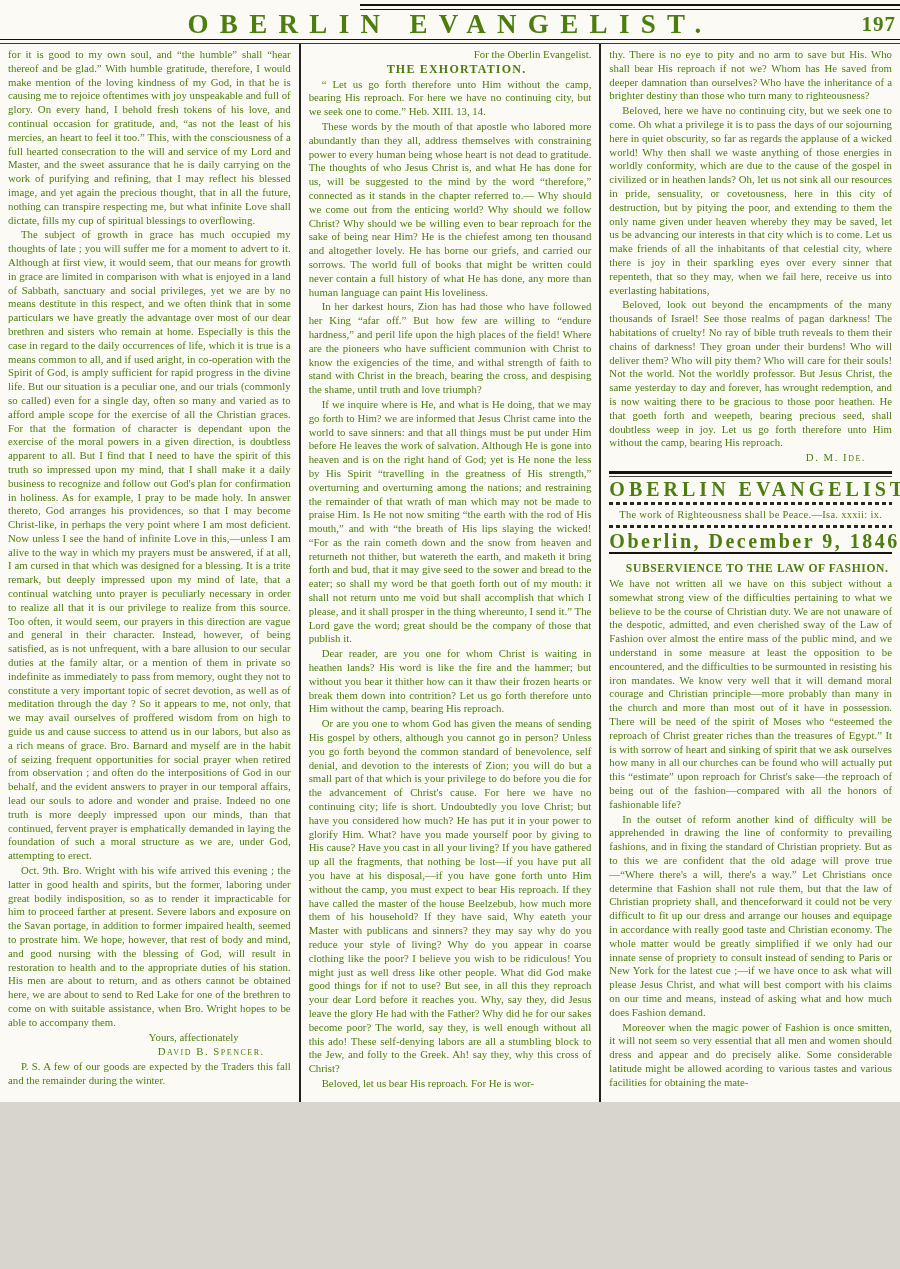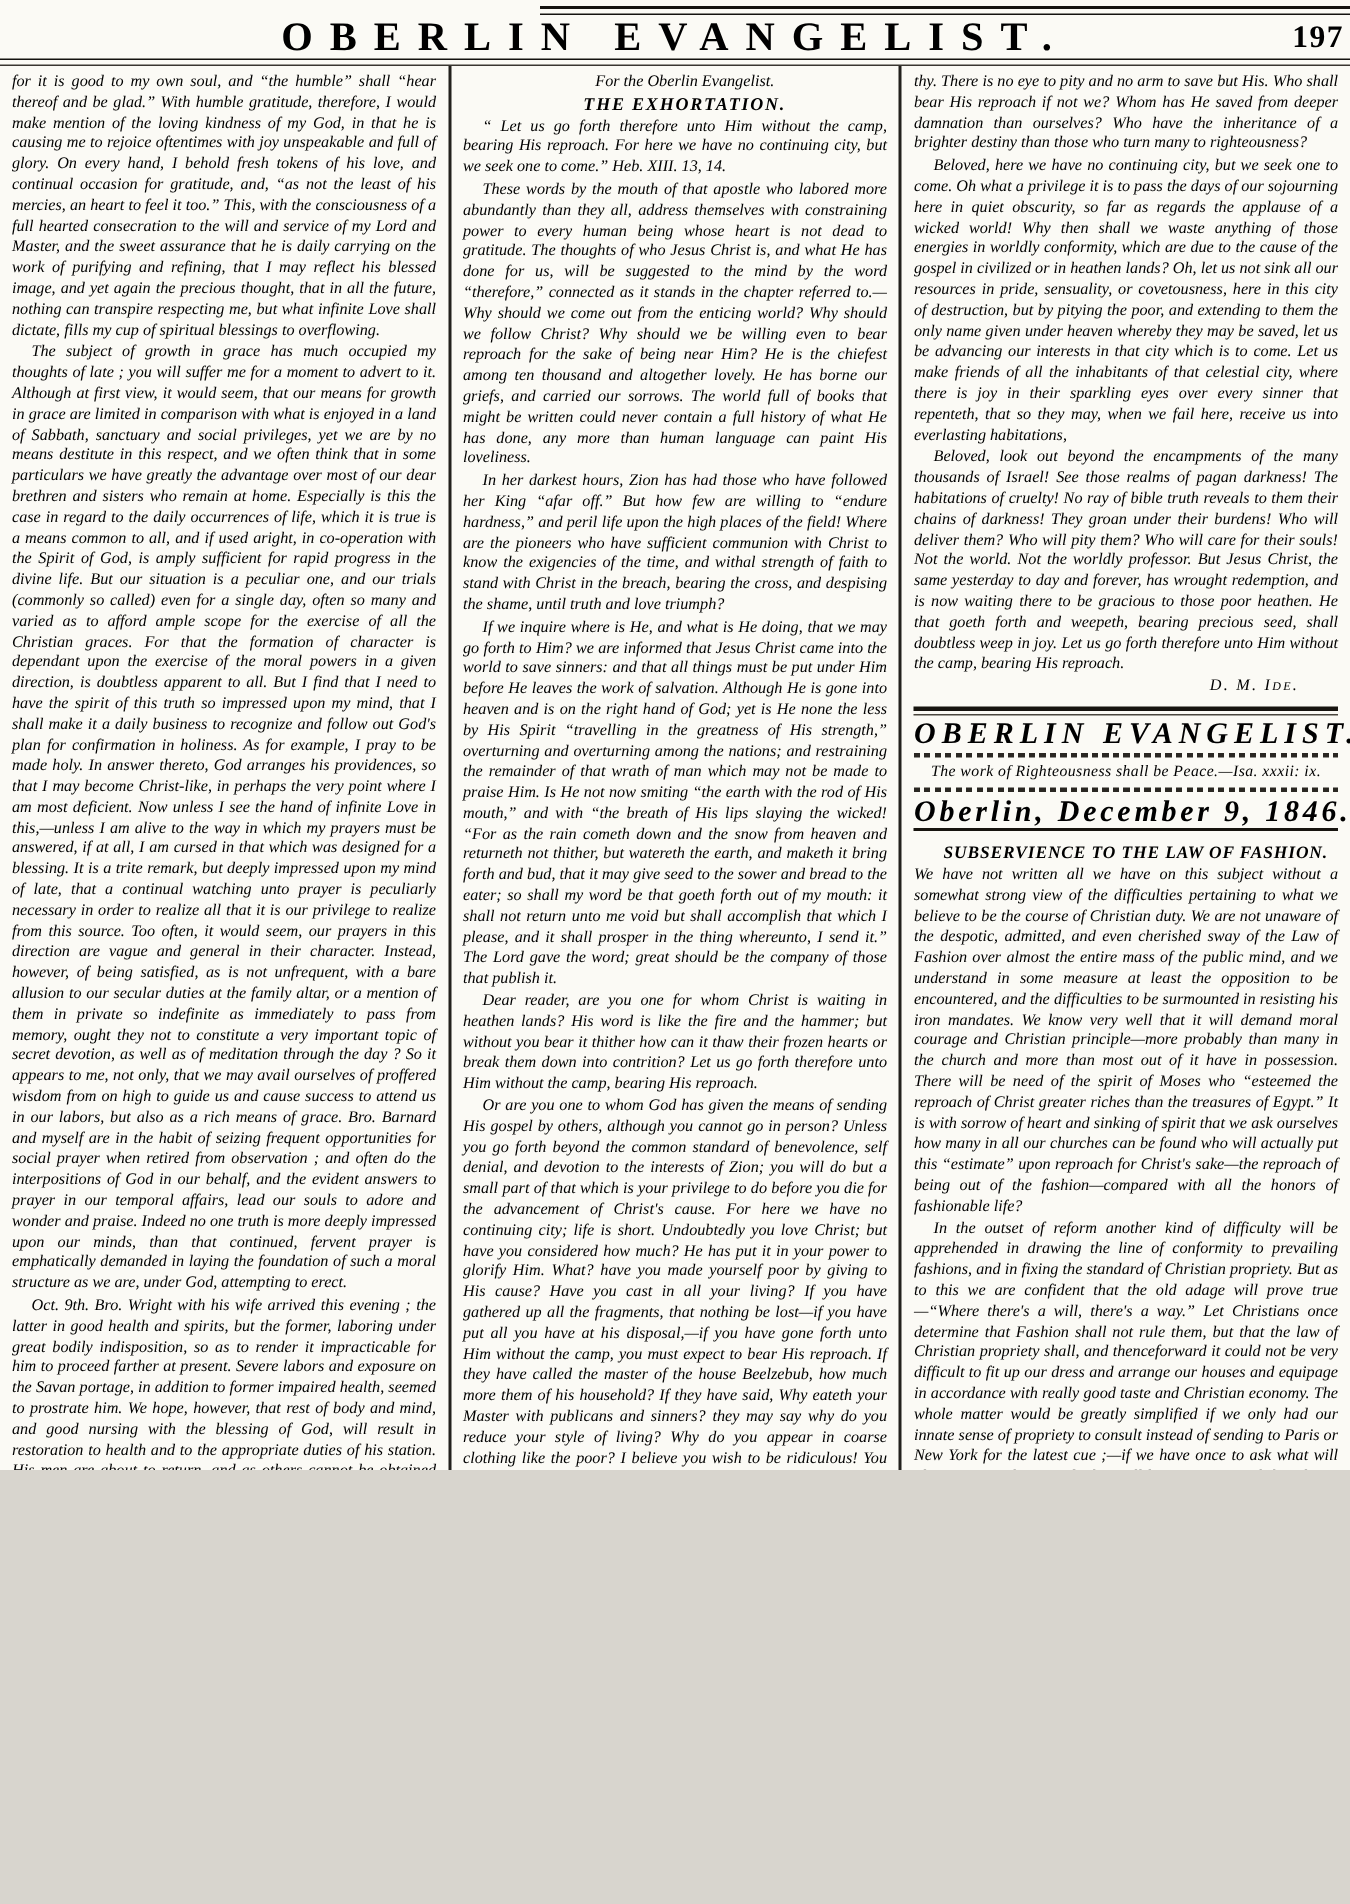--- a/index.html
+++ b/index.html
@@ -1,21 +1,21 @@
 <!DOCTYPE html>
 <html><head>
 <meta charset="utf-8">
 <style>
   html,body{margin:0;padding:0;background:#d8d5ce;}
   .paper{
     position:relative;
-    width:900px;height:980px;
+    width:900px;height:1102px;
     margin:0 auto;
     background:#fbfaf5;
-    color:#000000;
+    color:#4d7c0f;
     font-family:"Liberation Serif","DejaVu Serif",serif;
     overflow:hidden;
     box-sizing:border-box;
   }
   
   .hdr{position:relative;height:44px;}
   .hdr-toprule{position:absolute;top:4px;left:40%;right:0;border-top:2.5px solid #14120f;border-bottom:1px solid #14120f;height:3px;}
   .hdr-title{
     position:absolute;top:9px;left:0;right:0;
     text-align:center;
@@ -31,28 +31,27 @@
   
   .cols{display:flex;height:1225px;overflow:hidden;}
   .col{
     flex:1 1 0;
     padding:4px 8px 0 8px;
     font-size:10.8px;
     line-height:13.8px;
     text-align:justify;
     overflow:hidden;
     box-sizing:border-box;
-    font-style:italic;
   }
   .col + .col{border-left:2px solid #23211d;}
   .col p{margin:0 0 1px 0;text-indent:13px;}
   .col p.noindent{text-indent:0;}
   .valediction{text-align:right;padding-right:52px;text-indent:0;margin-top:2px;}
   .signature{text-align:right;padding-right:26px;text-indent:0;font-variant:small-caps;letter-spacing:1.5px;}
-  .attrib{text-align:center;text-indent:0;margin:2px 0 1px 0;}
+  .attrib{text-align:right;text-indent:0;margin:2px 0 1px 0;}
   .art-title{text-align:center;text-indent:0;font-weight:bold;letter-spacing:1.2px;font-size:12px;margin:1px 0 4px 0;}
   
   .mast{margin:6px 0 4px 0;}
   .mast-heavy{border-top:3px solid #17140f;border-bottom:1px solid #4a463e;height:2px;margin:2px 0 6px 0;}
   .mast-title{text-align:center;font-size:20px;font-weight:bold;letter-spacing:4px;white-space:nowrap;margin:0 0 5px 0;}
   .mast-wavy{height:3px;margin:3px 0;background:repeating-linear-gradient(90deg,#2a2722 0 4px,transparent 4px 7px);}
   .mast-motto{text-align:center;font-size:10.5px;letter-spacing:.3px;margin:2px 0;}
   .mast-dateline{text-align:center;font-size:20px;font-weight:bold;letter-spacing:2.5px;white-space:nowrap;margin:7px 15px 4px 0;}
   .mast-thin{border-top:2px solid #17140f;height:0;margin:3px 0 8px 0;}
   .sub-title{text-align:center;font-weight:bold;font-size:11.6px;letter-spacing:.6px;margin:4px 0 6px 0;}

